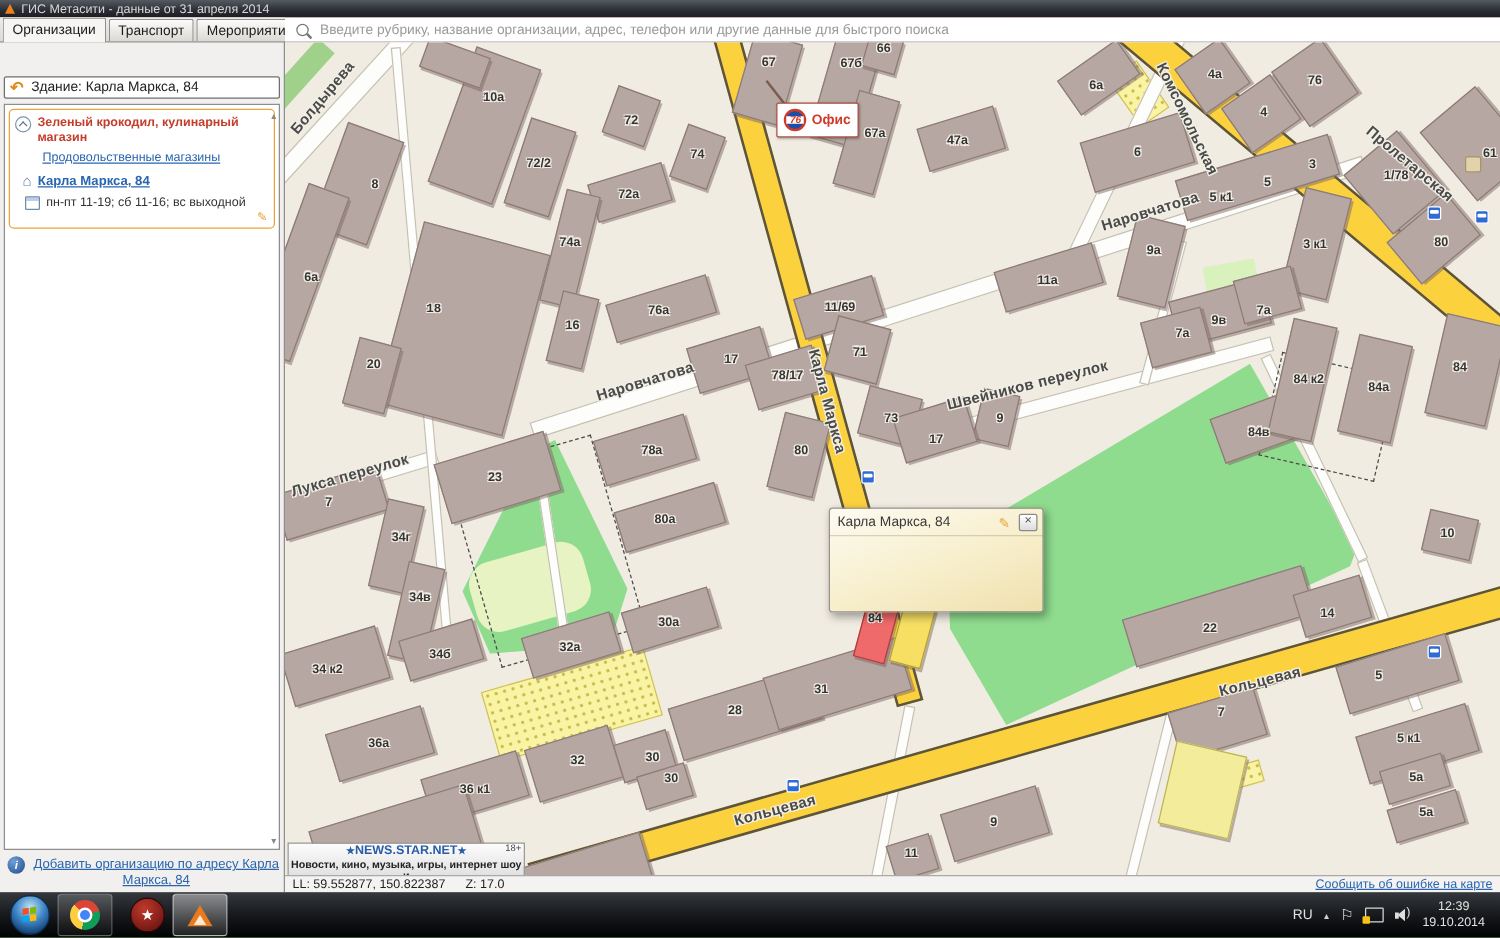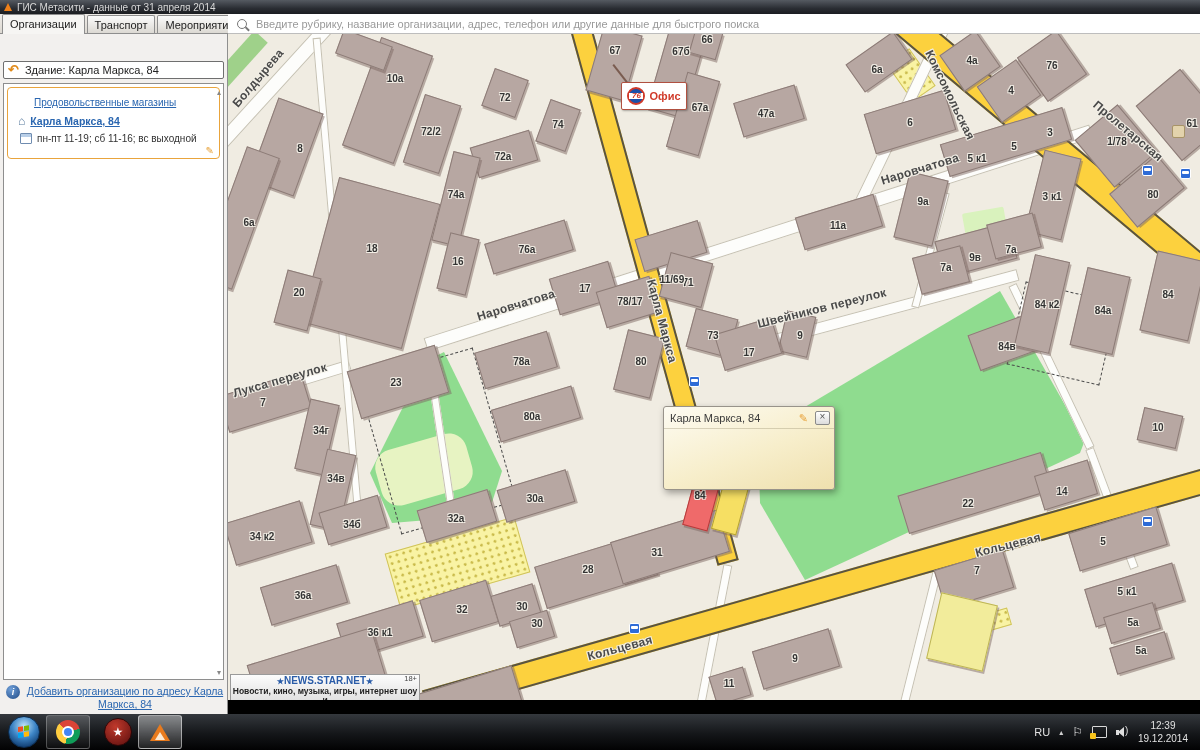--- a/index.html
+++ b/index.html
@@ -147,20 +147,26 @@
     </div>
 
 
     <div class="bld-row">
       <span class="undo">↶</span>
       <span>Здание: Карла Маркса, 84</span>
     </div>
 
     <div class="panel">
       <div class="org-card">
+        <div class="oc-row1">
+          <span class="circ">
+              <i class="chev up"></i>
+            </span>
+          <span class="oc-title">Зеленый крокодил, кулинарный магазин</span>
+        </div>
         <a class="oc-cat" href="#">Продовольственные магазины</a>
         <div class="oc-row3">
           <span class="house">⌂</span>
           <a class="oc-addr" href="#">Карла Маркса, 84</a>
         </div>
         <div class="oc-row4">
           <span class="cal"></span>
           <span>пн-пт 11-19; сб 11-16; вс выходной</span>
         </div>
         <span class="oc-pencil">✎</span>
@@ -300,21 +306,21 @@
         <div class="blab" style="left: 167px; top: 44px; transform: translate(-50%, -50%);">10а</div>
         <div class="blab" style="left: 72px; top: 114px; transform: translate(-50%, -50%);">8</div>
         <div class="blab" style="left: 277px; top: 63px; transform: translate(-50%, -50%);">72</div>
         <div class="blab" style="left: 330px; top: 90px; transform: translate(-50%, -50%);">74</div>
         <div class="blab" style="left: 203px; top: 97px; transform: translate(-50%, -50%);">72/2</div>
         <div class="blab" style="left: 275px; top: 122px; transform: translate(-50%, -50%);">72а</div>
         <div class="blab" style="left: 228px; top: 160px; transform: translate(-50%, -50%);">74а</div>
         <div class="blab" style="left: 230px; top: 227px; transform: translate(-50%, -50%);">16</div>
         <div class="blab" style="left: 299px; top: 215px; transform: translate(-50%, -50%);">76а</div>
         <div class="blab" style="left: 21px; top: 188px; transform: translate(-50%, -50%);">6а</div>
-        <div class="blab" style="left: 144px; top: 214px; transform: translate(-50%, -50%);">18</div>
+        <div class="blab" style="left: 119px; top: 214px; transform: translate(-50%, -50%); font-family: Liberation Mono, monospace;">18</div>
         <div class="blab" style="left: 71px; top: 258px; transform: translate(-50%, -50%);">20</div>
         <div class="blab" style="left: 472px; top: 73px; transform: translate(-50%, -50%);">67а</div>
         <div class="blab" style="left: 538px; top: 79px; transform: translate(-50%, -50%);">47а</div>
         <div class="blab" style="left: 649px; top: 35px; transform: translate(-50%, -50%);">6а</div>
         <div class="blab" style="left: 744px; top: 26px; transform: translate(-50%, -50%);">4а</div>
         <div class="blab" style="left: 824px; top: 31px; transform: translate(-50%, -50%);">76</div>
         <div class="blab" style="left: 783px; top: 56px; transform: translate(-50%, -50%);">4</div>
         <div class="blab" style="left: 682px; top: 88px; transform: translate(-50%, -50%);">6</div>
         <div class="blab" style="left: 786px; top: 112px; transform: translate(-50%, -50%);">5</div>
         <div class="blab" style="left: 749px; top: 124px; transform: translate(-50%, -50%);">5 к1</div>
@@ -359,21 +365,21 @@
         <div class="blab" style="left: 740px; top: 469px; transform: translate(-50%, -50%);">22</div>
         <div class="blab" style="left: 834px; top: 457px; transform: translate(-50%, -50%);">14</div>
         <div class="blab" style="left: 875px; top: 507px; transform: translate(-50%, -50%);">5</div>
         <div class="blab" style="left: 749px; top: 536px; transform: translate(-50%, -50%);">7</div>
         <div class="blab" style="left: 899px; top: 557px; transform: translate(-50%, -50%);">5 к1</div>
         <div class="blab" style="left: 567px; top: 624px; transform: translate(-50%, -50%);">9</div>
         <div class="blab" style="left: 501px; top: 649px; transform: translate(-50%, -50%);">11</div>
         <div class="blab" style="left: 905px; top: 588px; transform: translate(-50%, -50%);">5а</div>
         <div class="blab" style="left: 913px; top: 616px; transform: translate(-50%, -50%);">5а</div>
         <div class="blab" style="left: 930px; top: 393px; transform: translate(-50%, -50%);">10</div>
-        <div class="blab" style="left: 444px; top: 212px; transform: translate(-50%, -50%); margin-top: 33px;">11/69</div>
+        <div class="blab" style="left: 444px; top: 212px; transform: translate(-50%, -50%);">11/69</div>
         <div class="blab" style="left: 610px; top: 191px; transform: translate(-50%, -50%);">11а</div>
         <div class="bus" style="left: 401px; top: 589px;"></div>
         <div class="bus" style="left: 461px; top: 342px;"></div>
         <div class="bus" style="left: 914px; top: 131px;"></div>
         <div class="bus" style="left: 952px; top: 134px;"></div>
         <div class="bus" style="left: 914px; top: 482px;"></div>
         <div class="poi" style="left: 944px; top: 91px;"></div>
       </div>
 
     <div class="pin"></div>
@@ -397,20 +403,25 @@
 
     <div class="popup">
       <div class="p-head">
         <span class="p-title">Карла Маркса, 84</span>
         <span class="p-pencil">✎</span>
         <span class="p-close">×</span>
       </div>
     </div>
   </div>
 
+  <div class="statusbar">
+    <span>LL: 59.552877, 150.822387</span>
+    <span class="z">Z: 17.0</span>
+    <a class="report" href="#">Сообщить об ошибке на карте</a>
+  </div>
 </div>
 
 <div class="taskbar">
   <div class="orb">
     <span class="flag4">
         <i></i>
         <i></i>
         <i></i>
         <i></i>
       </span>
@@ -425,16 +436,16 @@
   <div class="tray">
     <span>RU</span>
     <span class="tray-exp">▴</span>
     <span class="flagic">⚐</span>
     <span class="net"></span>
     <span class="spk">
         <i>)</i>
       </span>
     <div class="clock">
       <div>12:39</div>
-      <div>19.12.2014</div>
+      <div>19.10.2014</div>
     </div>
   </div>
 </div>
 
 </body></html>

